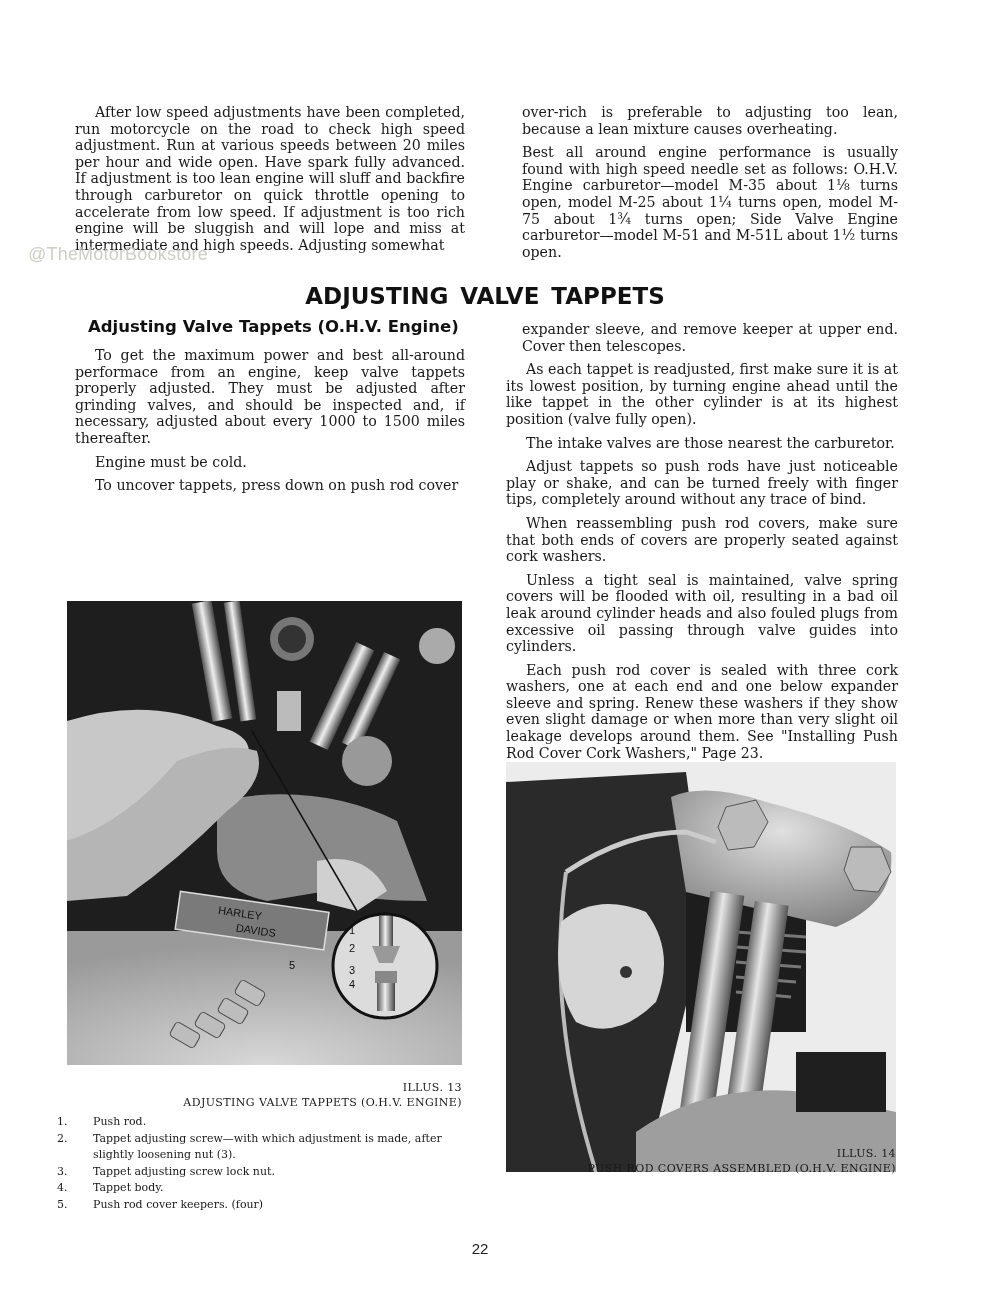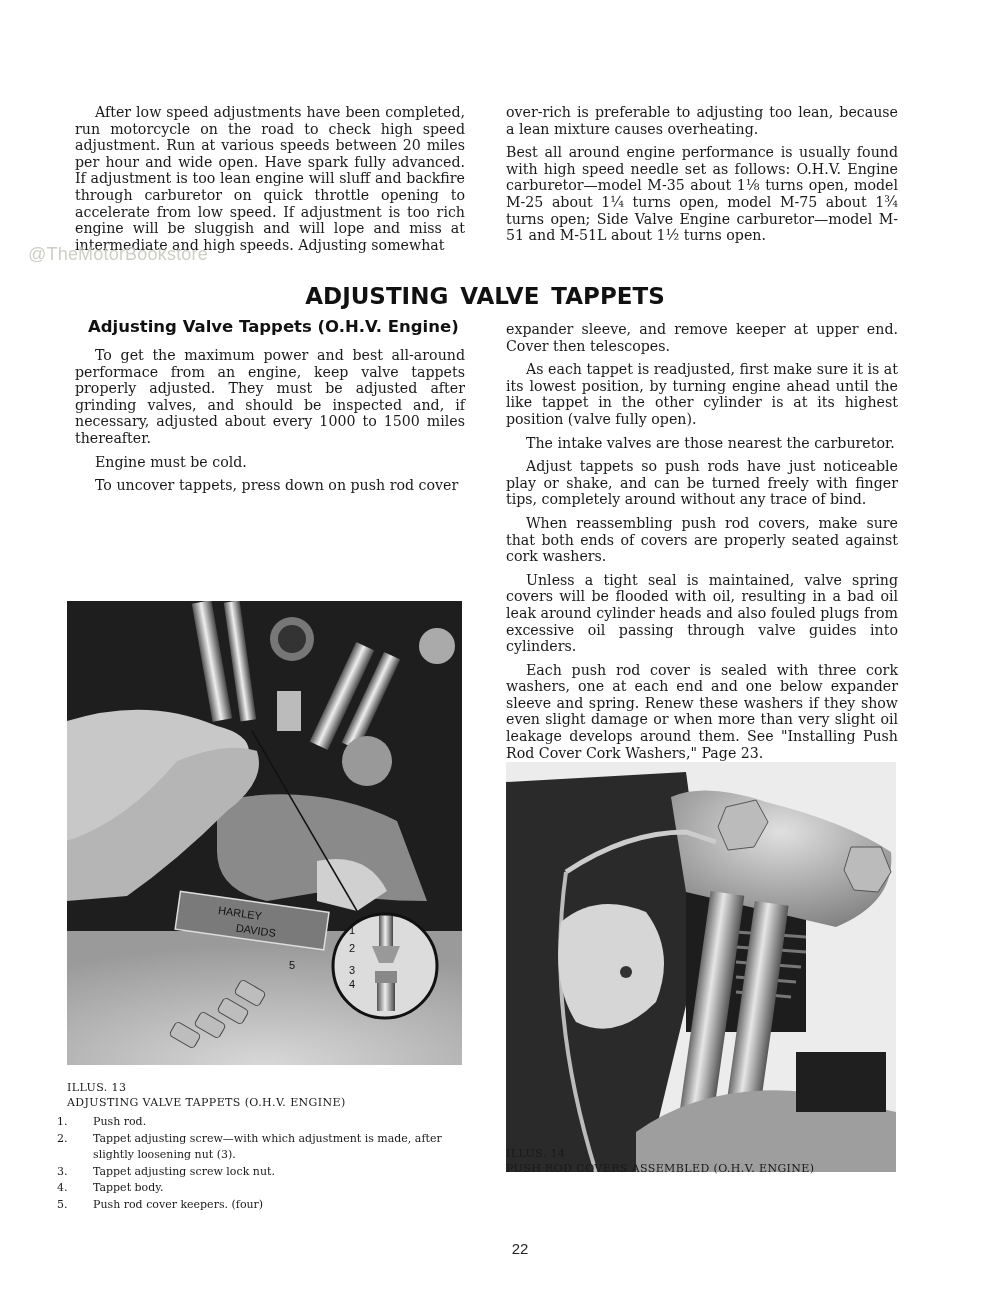--- a/index.html
+++ b/index.html
@@ -3,21 +3,21 @@
 <meta charset="utf-8">
 <style>
   html, body { margin: 0; padding: 0; }
   body {
     width: 1000px; height: 1294px; background: #ffffff; position: relative;
     font-family: "DejaVu Serif", "Liberation Serif", serif; color: #1a1a1a;
     overflow: hidden;
   }
   .col { position: absolute; font-size: 14.2px; line-height: 16.6px; text-align: justify; }
   .col p { margin: 0 0 7px 0; text-indent: 20px; }
-  .col p.noindent { text-indent: 0; }
+  .col p.noindent { text-indent: 0; margin-left: 16px; }
   #top-left { left: 75px; top: 104px; width: 390px; }
   #top-right { left: 506px; top: 104px; width: 392px; }
   .watermark {
     position: absolute; left: 28px; top: 244px; font-family: "Liberation Sans", sans-serif;
     font-size: 18px; color: #c9c9c0; letter-spacing: 0.2px; opacity: 0.9;
   }
   .section-title {
     position: absolute; left: 0; width: 970px; top: 283px; text-align: center;
     font-family: "DejaVu Sans", sans-serif; font-weight: bold; font-size: 23px;
     word-spacing: 4px; color: #111;
@@ -28,35 +28,35 @@
   }
   #mid-left { left: 75px; top: 347px; width: 390px; }
   #mid-right { left: 506px; top: 321px; width: 392px; }
   .photo {
     position: absolute; overflow: hidden; background: #222;
   }
   #photo-13 { left: 67px; top: 601px; width: 395px; height: 464px; background: #2a2a2a; }
   #photo-14 { left: 506px; top: 762px; width: 390px; height: 410px; background: #e9e9e9; }
   .photo svg { width: 100%; height: 100%; display: block; }
   .caption {
-    position: absolute; text-align: left; font-size: 11px; letter-spacing: 0.4px;
+    position: absolute; text-align: right; font-size: 11px; letter-spacing: 0.4px;
     line-height: 15px; color: #1a1a1a;
   }
   #cap-13 { left: 67px; width: 395px; top: 1080px; }
   #cap-14 { left: 506px; width: 390px; top: 1146px; }
   .legend {
     position: absolute; left: 55px; top: 1114px; width: 412px; font-size: 11px;
     line-height: 16.5px; list-style: none; margin: 0; padding: 0;
   }
   .legend li { display: flex; }
   .legend .num { width: 36px; flex: 0 0 36px; padding-left: 2px; }
   .legend .txt { flex: 1; }
   .page-number {
     position: absolute; left: 0; width: 960px; top: 1240px; text-align: center;
-    font-family: "Liberation Sans", sans-serif; font-size: 15px; color: #222; padding-left: 40px;
+    font-family: "Liberation Sans", sans-serif; font-size: 15px; color: #222;
   }
   .callout { font-family: "Liberation Sans", sans-serif; font-size: 11px; fill: #111; }
 </style>
 </head>
 <body>
 
 <div class="col" id="top-left">
   <p>After low speed adjustments have been completed, run motorcycle on the road to check high speed adjustment. Run at various speeds between 20 miles per hour and wide open. Have spark fully advanced. If adjustment is too lean engine will sluff and backfire through carburetor on quick throttle opening to accelerate from low speed. If adjustment is too rich engine will be sluggish and will lope and miss at intermediate and high speeds. Adjusting somewhat</p>
 </div>
 

